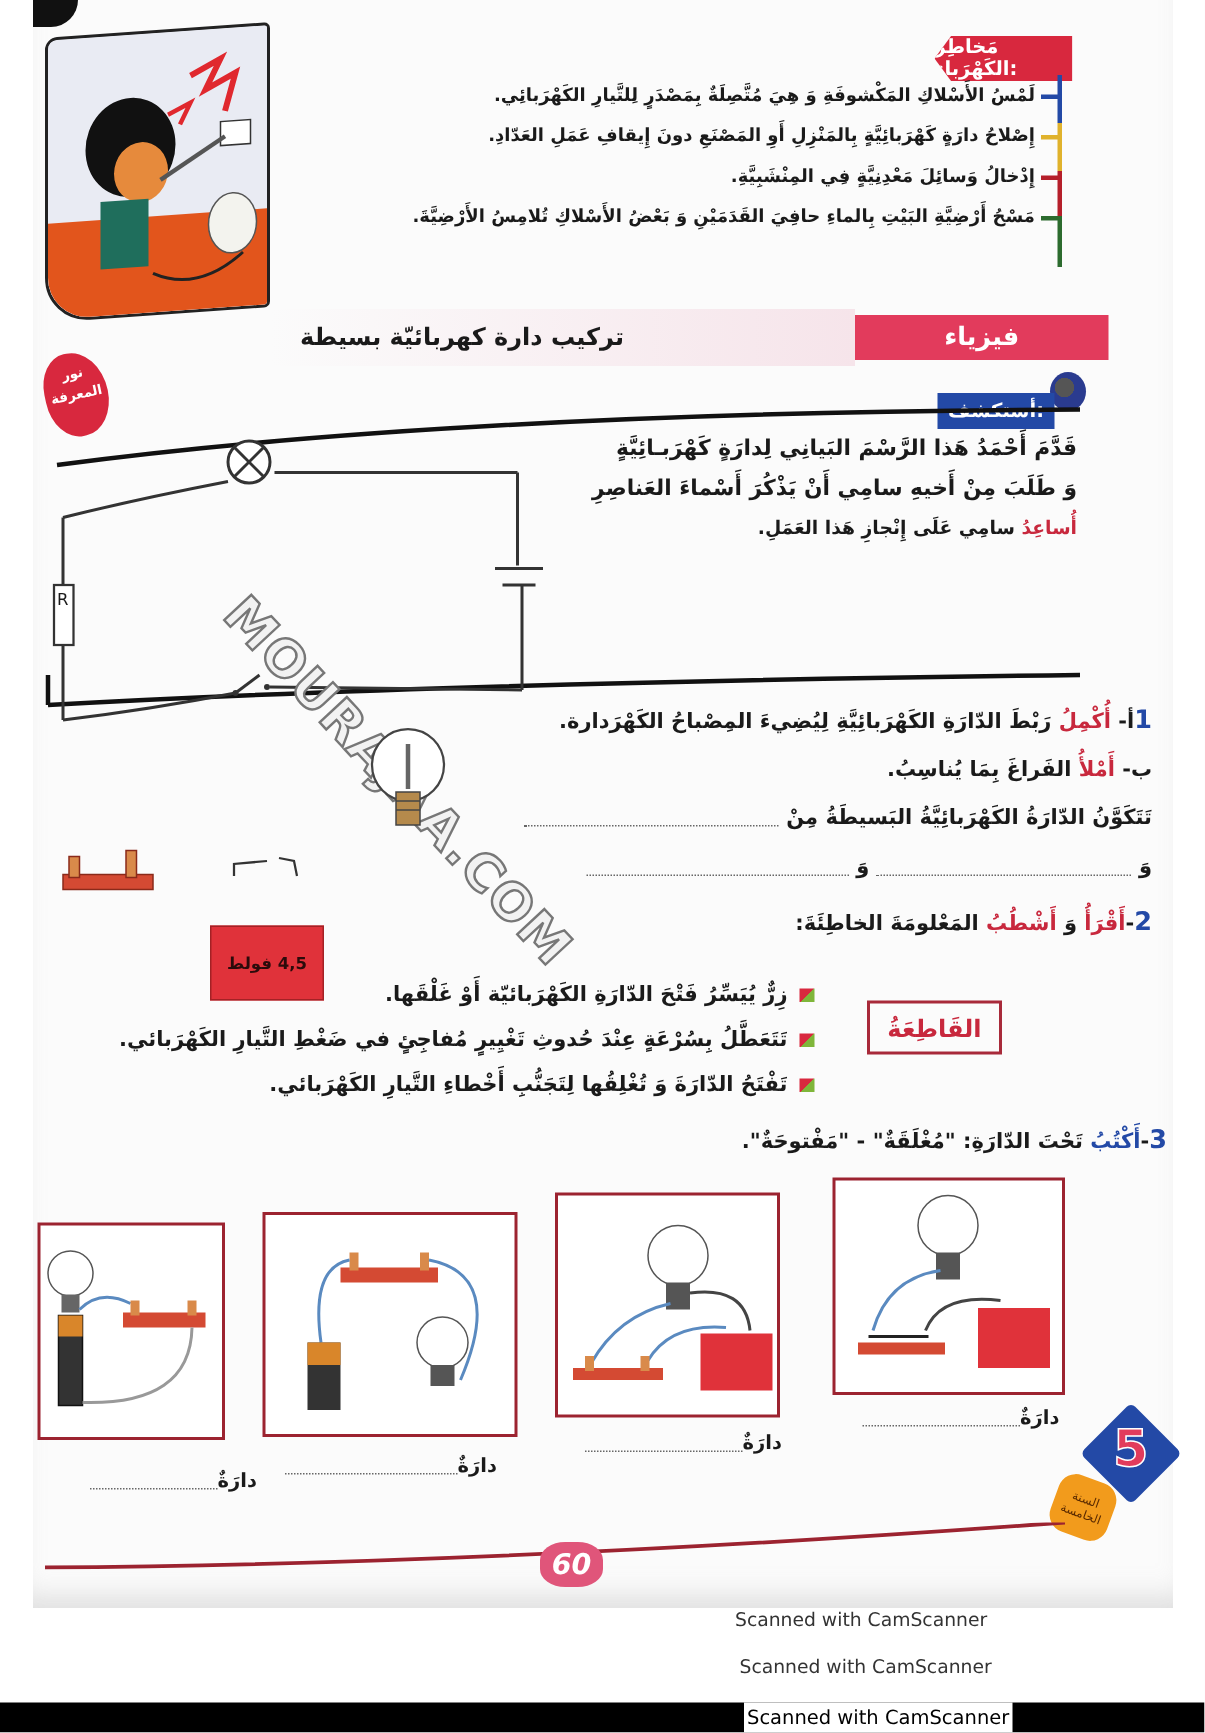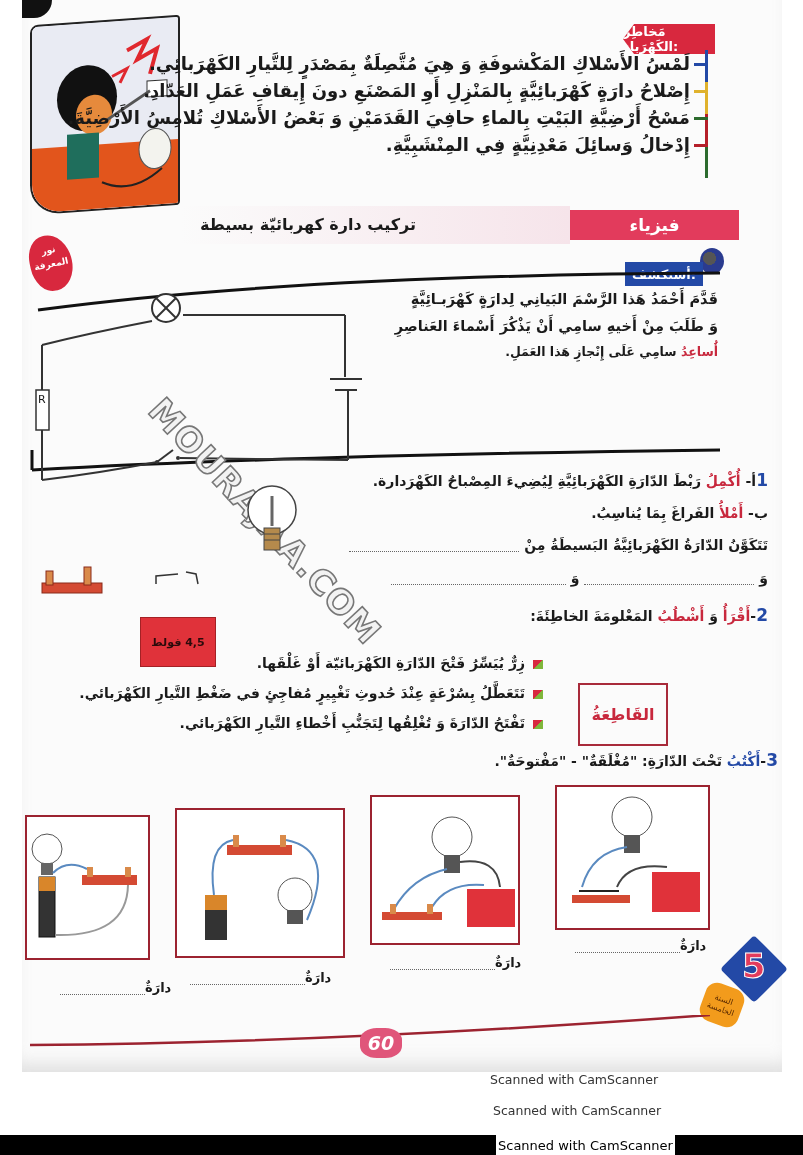--- a/index.html
+++ b/index.html
@@ -20,21 +20,21 @@
     background: #eceef5; transform: skewY(-4deg);
   }
   .hazard-banner {
     position: absolute; left: 623px; top: 24px; width: 92px; height: 30px;
     background: #d8283e; color: #fff; font-size: 13px; font-weight: bold;
     display: flex; align-items: center; justify-content: center;
     clip-path: polygon(12% 0, 100% 0, 100% 100%, 12% 100%, 0 50%);
   }
   .hazard-list { position: absolute; right: 95px; top: 50px; width: 520px; }
   .hazard-item {
-    font-size: 18px; font-weight: bold; line-height: 27px; height: 27px;
+    font-size: 12px; font-weight: bold; line-height: 27px; height: 27px;
     padding-right: 18px; position: relative; white-space: nowrap;
   }
   .hazard-item .tick {
     position: absolute; right: 0; top: 13px; width: 14px; height: 3px;
   }
   .hazard-rail {
     position: absolute; right: 95px; top: 50px; width: 3px; height: 128px;
     background: linear-gradient(#2349a6 0 25%, #e0b22c 25% 50%, #b51f2a 50% 75%, #2c6b2e 75% 100%);
   }
 
@@ -88,23 +88,23 @@
   .dots { display: inline-block; border-bottom: 1.5px dotted #666; height: 12px; vertical-align: middle; }
 
   .battery {
     position: absolute; left: 140px; top: 617px; width: 76px; height: 50px;
     background: #e0323a; border: 1.5px solid #a42125; color: #2b0b0b;
     font-size: 11px; display: flex; align-items: center; justify-content: center;
     font-weight: bold; direction: rtl;
   }
 
   .switch-answer {
-    position: absolute; left: 578px; top: 667px; width: 90px; height: 63px;
+    position: absolute; left: 578px; top: 667px; width: 90px; height: 36px;
     border: 2px solid #a82a3a; color: #c8283d; font-size: 16px; font-weight: bold;
-    display: flex; align-items: center; justify-content: center; margin-top: 16px;
+    display: flex; align-items: center; justify-content: center;
   }
   .bullet {
     display: inline-block; width: 10px; height: 9px; margin-left: 8px; vertical-align: middle;
     background: linear-gradient(135deg, #d8283e 0 50%, #7fb63a 50% 100%);
   }
 
   .pic-box {
     position: absolute; border: 2.5px solid #9c2330; background: #fff;
   }
   .answer-line { position: absolute; font-size: 13px; font-weight: bold; direction: rtl; white-space: nowrap; }
@@ -174,26 +174,26 @@
 <div class="hazard-list rtl">
   <div class="hazard-item">
     <span class="tick" style="background:#2349a6"></span>
     <span>لَمْسُ الأَسْلاكِ المَكْشوفَةِ وَ هِيَ مُتَّصِلَةٌ بِمَصْدَرٍ لِلتَّيارِ الكَهْرَبائِي.</span>
   </div>
   <div class="hazard-item">
     <span class="tick" style="background:#e0b22c"></span>
     <span>إِصْلاحُ دارَةٍ كَهْرَبائِيَّةٍ بِالمَنْزِلِ أَوِ المَصْنَعِ دونَ إِيقافِ عَمَلِ العَدّادِ.</span>
   </div>
   <div class="hazard-item">
+    <span class="tick" style="background:#b51f2a"></span>
+    <span>إِدْخالُ وَسائِلَ مَعْدِنِيَّةٍ فِي المِنْشَبِيَّةِ.</span>
+  </div>
+  <div class="hazard-item">
     <span class="tick" style="background:#2c6b2e"></span>
     <span>مَسْحُ أَرْضِيَّةِ البَيْتِ بِالماءِ حافِيَ القَدَمَيْنِ وَ بَعْضُ الأَسْلاكِ تُلامِسُ الأَرْضِيَّةَ.</span>
-  </div>
-  <div class="hazard-item">
-    <span class="tick" style="background:#b51f2a"></span>
-    <span>إِدْخالُ وَسائِلَ مَعْدِنِيَّةٍ فِي المِنْشَبِيَّةِ.</span>
   </div>
 </div>
 
 <div class="pink-band"></div>
 <div class="subject-tag">فيزياء</div>
 <div class="lesson-title">تركيب دارة كهربائيّة بسيطة</div>
 <div class="sticker">نور المعرفة</div>
 <div class="bulb-icon-deco"></div>
 <div class="explore-tag">أستكشف:</div>
 

